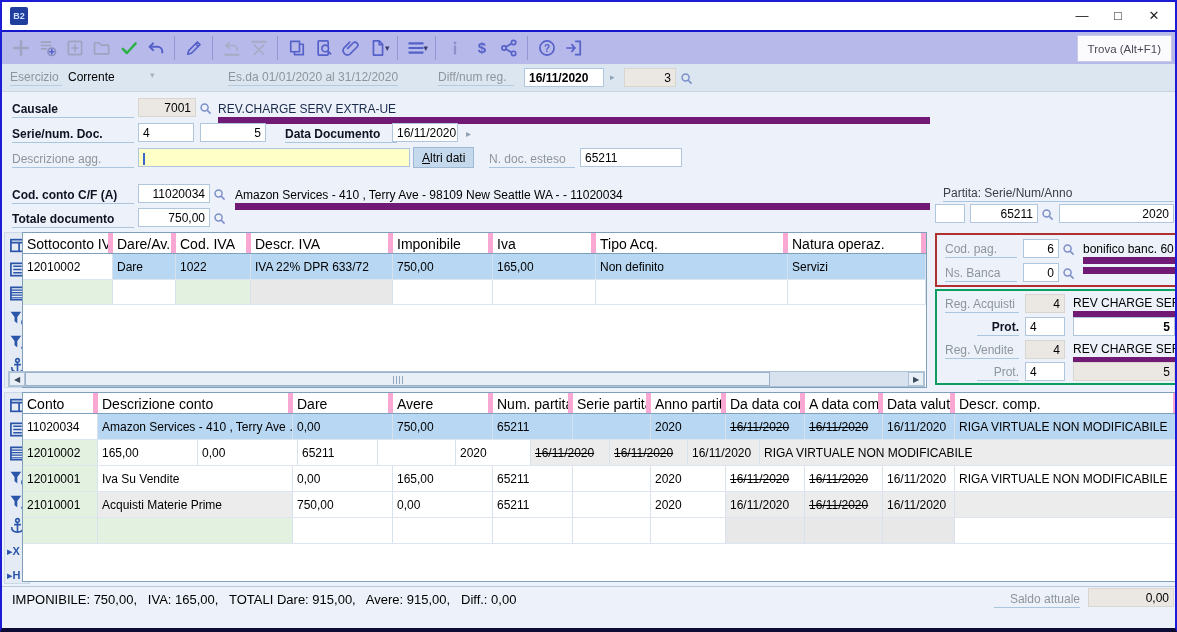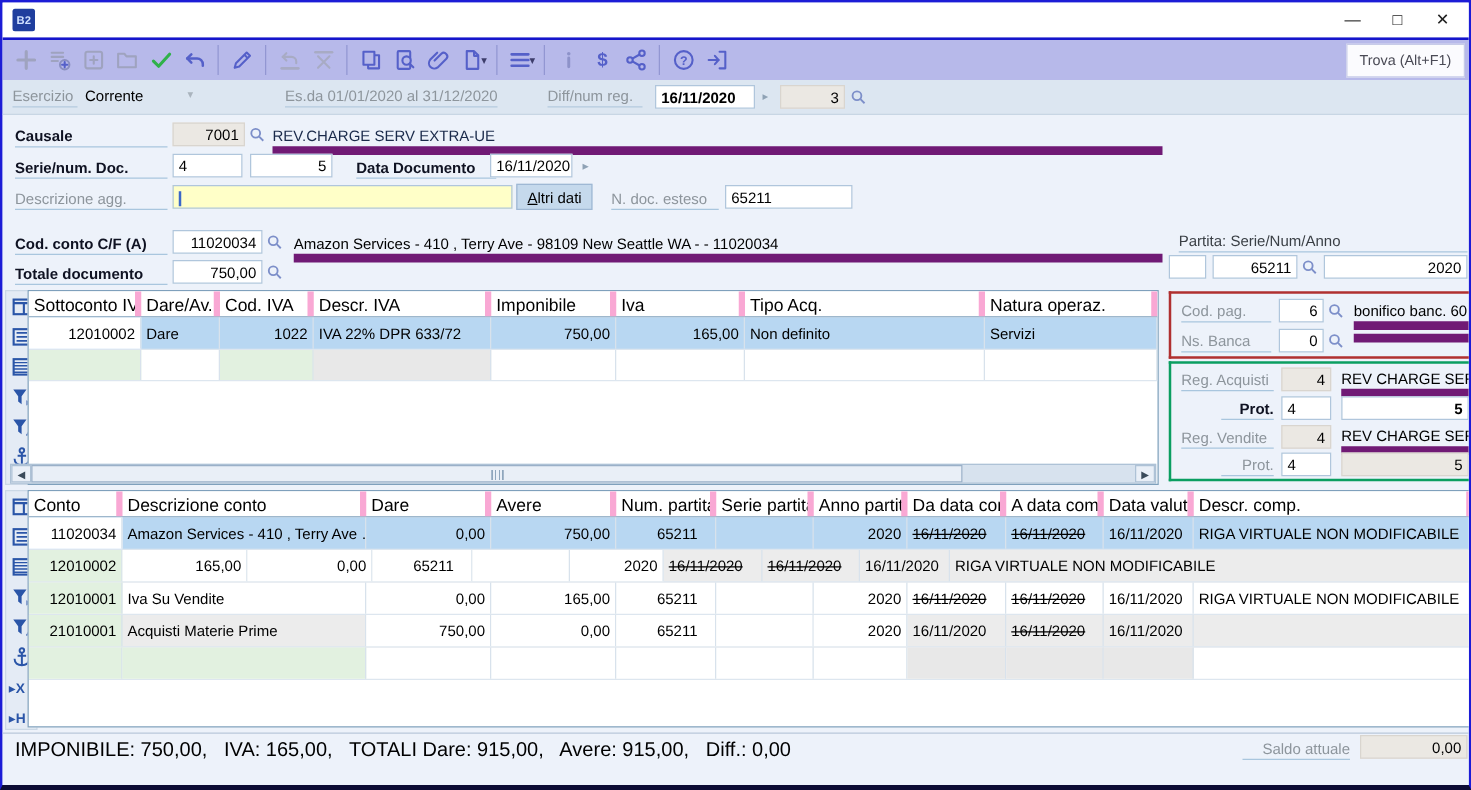--- a/index.html
+++ b/index.html
@@ -46,21 +46,21 @@
   .cursorbar{display:inline-block;width:2px;height:12px;background:#3a67c8;vertical-align:middle;}
   
   .redbox{position:absolute;border:2px solid #b03030;border-right:none;}
   .greenbox{position:absolute;border:2px solid #0a9e61;border-right:none;}
   
   .grid{position:absolute;background:#fff;border:1px solid #7fa0bc;overflow:hidden;}
   .ghr{display:flex;height:21px;border-bottom:1px solid #7fa0bc;background:#fff;}
   .gh{font-size:14px;color:#000;padding:3px 4px 0;border-right:5px solid #f9a8d4;white-space:nowrap;overflow:hidden;}
   .gr{display:flex;height:26px;border-bottom:1px solid #dde6ef;}
   .gc{font-size:12px;color:#000;padding:6px 4px 0;border-right:1px solid #d8e2ec;white-space:nowrap;overflow:hidden;}
-  .tr{text-align:right;}
+  .tr{text-align:left;}
   .sel{background:#b8d7f2;}
   .stripe{background:#ececec;}
   .bgw{background:#fff;} .bgg{background:#e2f1e0;} .bge{background:#e8e8e8;}
   .s{text-decoration:line-through;}
   
   .c0{width:90px;} .c1{width:63px;} .c2{width:75px;} .c3{width:142px;} .c4{width:100px;} .c5{width:103px;} .c6{width:192px;} .c7{flex:1;}
   
   .k0{width:75px;} .k1{width:195px;} .k2{width:100px;} .k3{width:100px;} .k4{width:80px;padding-right:14px;}
   .k5{width:78px;} .k6{width:75px;} .k7{width:79px;} .k8{width:78px;} .k9{width:72px;} .k10{flex:1;}
   
@@ -69,21 +69,21 @@
   .sicon.txt{font-size:11px;font-weight:bold;line-height:16px;white-space:nowrap;}
   
   .hscroll{position:absolute;height:16px;background:#d7e2ee;border:1px solid #aec2d6;z-index:5;}
   .sarrow{position:absolute;top:0;width:16px;height:14px;background:#e9eff7;border:1px solid #aec2d6;
     font-size:8px;color:#3a4a5a;text-align:center;line-height:14px;}
   .thumb{position:absolute;left:16px;top:0;width:745px;height:14px;background:#e9eff7;border:1px solid #9ab0c8;}
   .grip{position:absolute;left:50%;top:3px;width:10px;height:8px;margin-left:-5px;
     background:repeating-linear-gradient(90deg,#8fa6bd 0,#8fa6bd 1px,transparent 1px,transparent 3px);}
   
   .statusline{position:absolute;left:0;right:0;top:494px;height:1px;background:#b9c8da;}
-  .statustext{position:absolute;left:10px;top:500px;font-size:16px;color:#000;white-space:pre;}
+  .statustext{position:absolute;left:10px;top:500px;font-size:13px;color:#000;white-space:pre;}
 </style>
 </head>
 <body>
 
 <div class="window">
 
   <div class="titlebar">
     <span class="appicon">B2</span>
     <span class="winbtn min">—</span>
     <span class="winbtn max">□</span>

